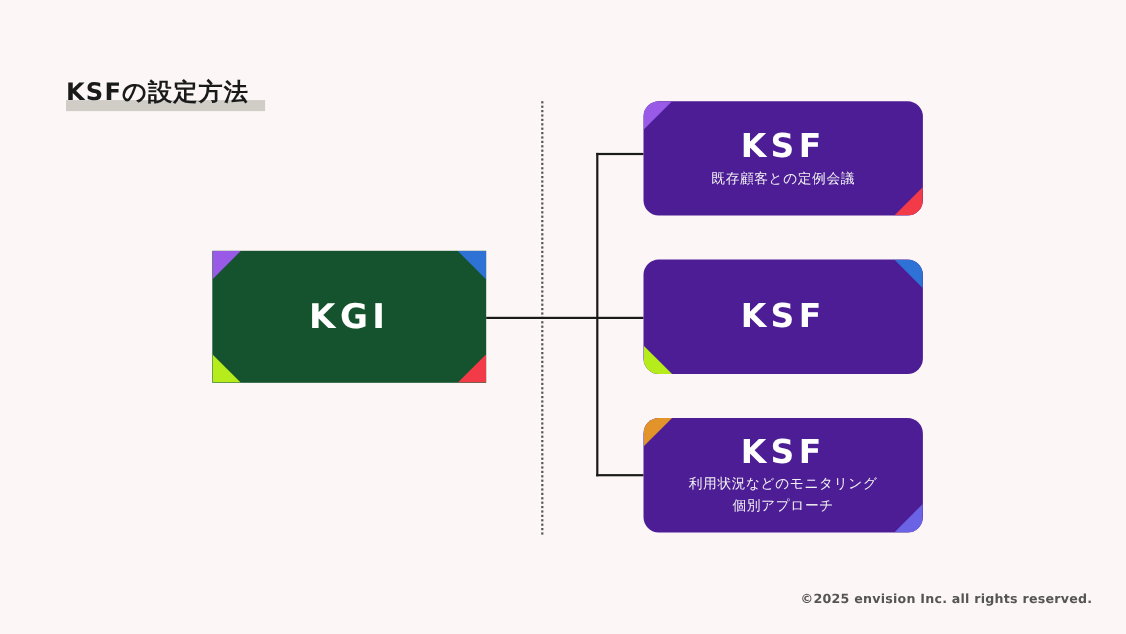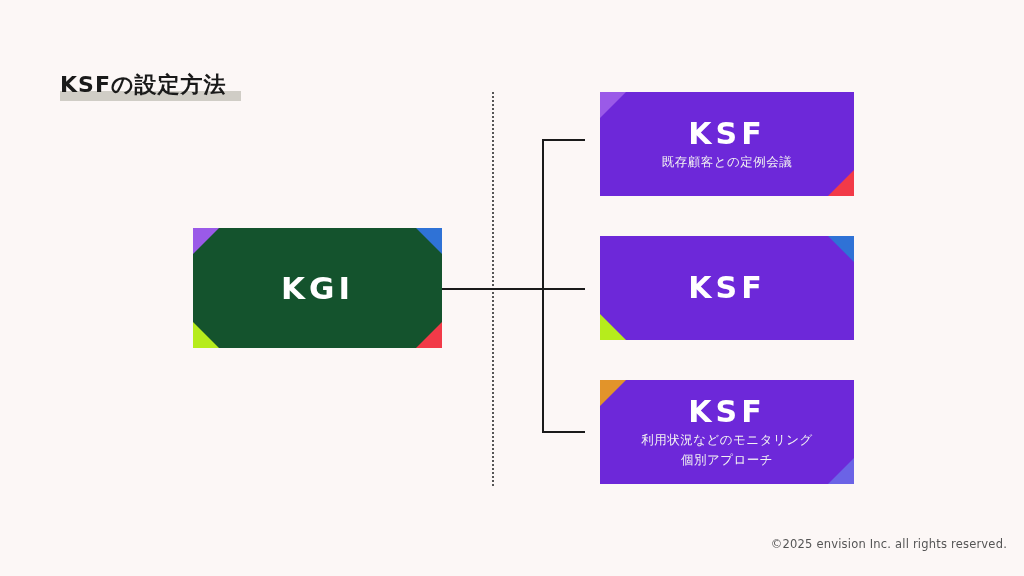--- a/index.html
+++ b/index.html
@@ -33,31 +33,31 @@
       display: flex; flex-direction: column; align-items: center; justify-content: center;
       text-align: center;
     }
     .box .heading { font-size: 30px; font-weight: bold; letter-spacing: 4px; line-height: 36px; }
     .box .sub { font-size: 12.5px; line-height: 20px; letter-spacing: 0.5px; color: #f2f2f2; }
 
     .kgi { left: 193px; top: 228px; width: 249px; height: 120px; background: #14532d; }
     .kgi .heading { font-size: 31px; }
     .kgi .sub { margin-top: 2px; }
 
-    .ksf { left: 585px; width: 254px; height: 104px; background: #6d28d9; border-radius: 0; margin-left: 15px; }
+    .ksf { left: 585px; width: 254px; height: 104px; background: #4c1d95; border-radius: 14px; }
 
     .corner { position: absolute; width: 26px; height: 26px; }
     .corner.tl { left: 0; top: 0; clip-path: polygon(0 0, 100% 0, 0 100%); }
     .corner.tr { right: 0; top: 0; clip-path: polygon(0 0, 100% 0, 100% 100%); }
     .corner.bl { left: 0; bottom: 0; clip-path: polygon(0 0, 100% 100%, 0 100%); }
     .corner.br { right: 0; bottom: 0; clip-path: polygon(100% 0, 100% 100%, 0 100%); }
 
     .footer {
-      position: absolute; right: 17px; top: 537px;
-      font-size: 11.5px; color: #555; letter-spacing: 0.2px;
+      position: absolute; right: 31px; top: 537px;
+      font-size: 11.5px; color: #555; letter-spacing: 0.2px; font-weight: bold;
     }
   </style>
 </head>
 <body>
 
 <div class="slide">
 
   <div class="title-wrap">
     <div class="title-underline"></div>
     <div class="title">KSFの設定方法</div>

